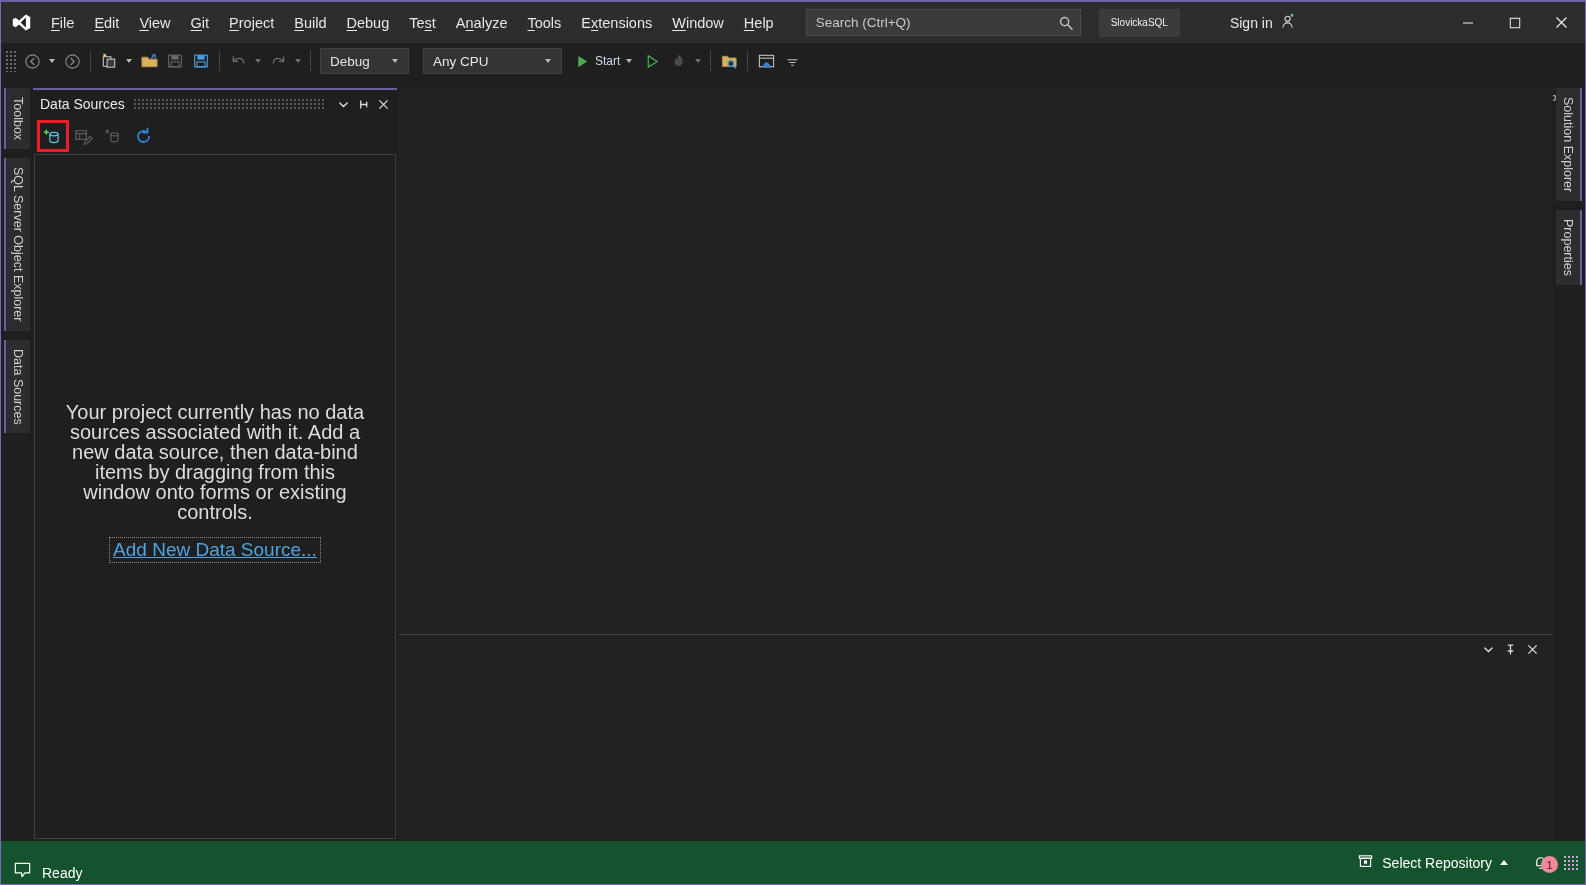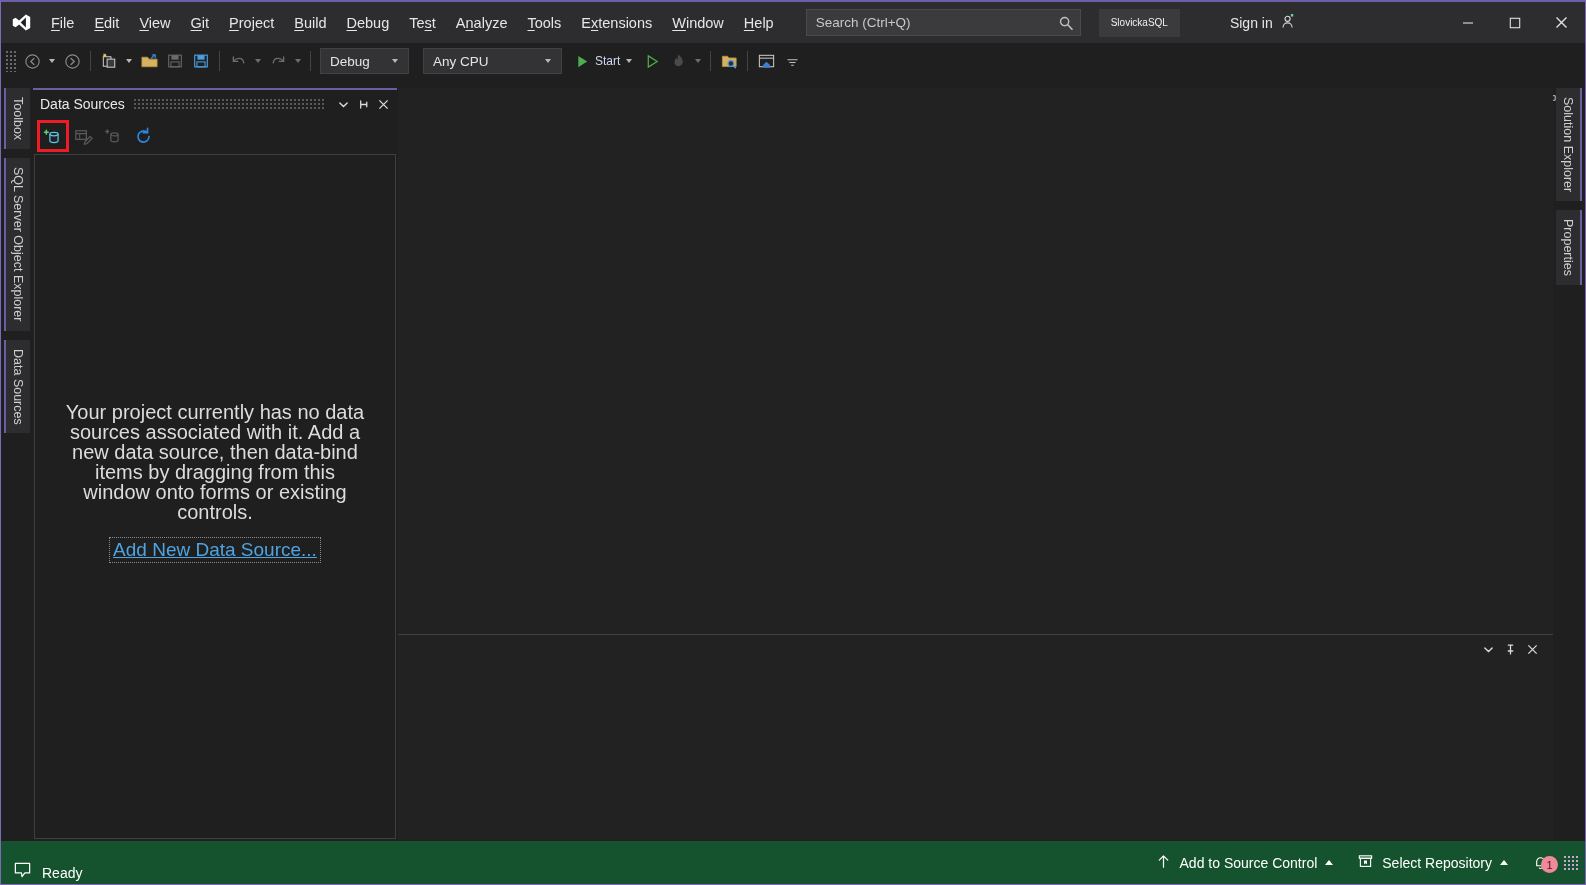--- a/index.html
+++ b/index.html
@@ -615,29 +615,20 @@
     <div class="sb-left">
       <span>
         <svg viewBox="0 0 20 20" width="19" height="19">
           <path d="M2.5 2.5h15v10h-5l-3 4-.6-4H2.5z" fill="none" stroke="#ffffff" stroke-width="1.3" stroke-linejoin="round"></path>
         </svg>
       </span>
       <span class="sb-text">Ready</span>
     </div>
 
     <div class="sb-right">
-      <div class="sb-item">
-        <span>
-          <svg viewBox="0 0 18 18" width="17" height="17">
-            <path d="M9 15V3M4.5 7.5 9 3l4.5 4.5" fill="none" stroke="#ffffff" stroke-width="1.3" stroke-linecap="round" stroke-linejoin="round"></path>
-          </svg>
-        </span>
-        <span>Add to Source Control</span>
-        <span class="caret-up"></span>
-      </div>
 
       <div class="sb-item">
         <span>
           <svg viewBox="0 0 18 18" width="17" height="17">
             <rect x="2.5" y="3" width="13" height="2.6" fill="none" stroke="#ffffff" stroke-width="1.2"></rect>
             <rect x="3.6" y="5.6" width="10.8" height="8.6" fill="none" stroke="#ffffff" stroke-width="1.2"></rect>
             <path d="M7.4 8h3.2v4l-1.6-1.2L7.4 12z" fill="#ffffff"></path>
           </svg>
         </span>
         <span>Select Repository</span>

